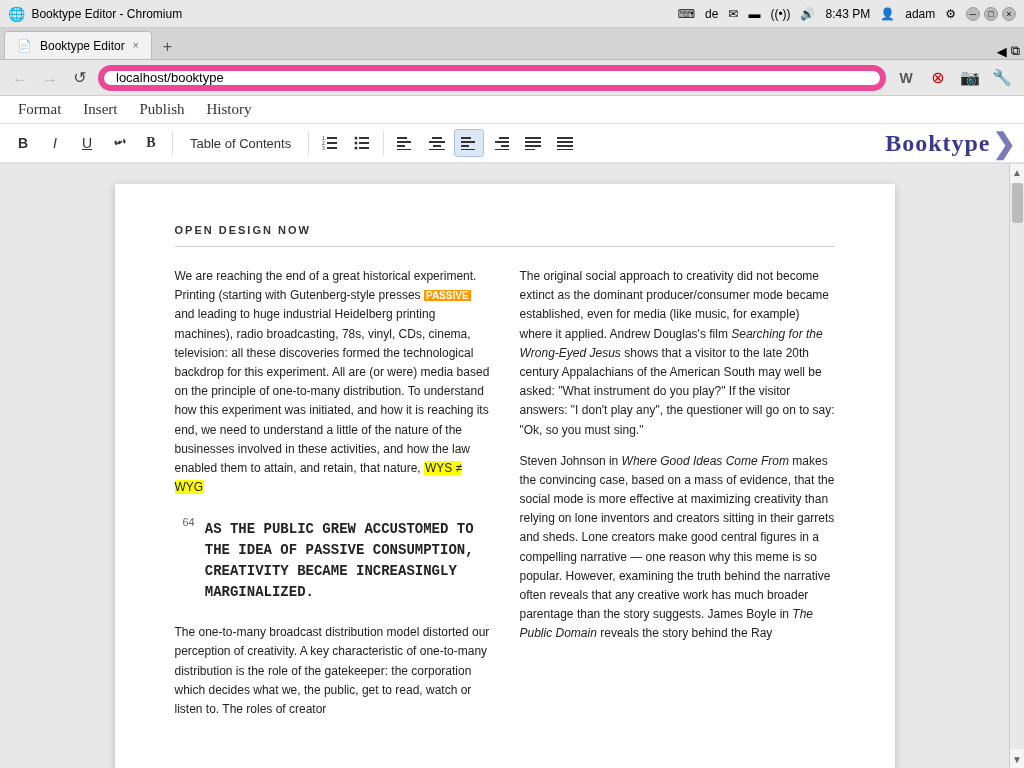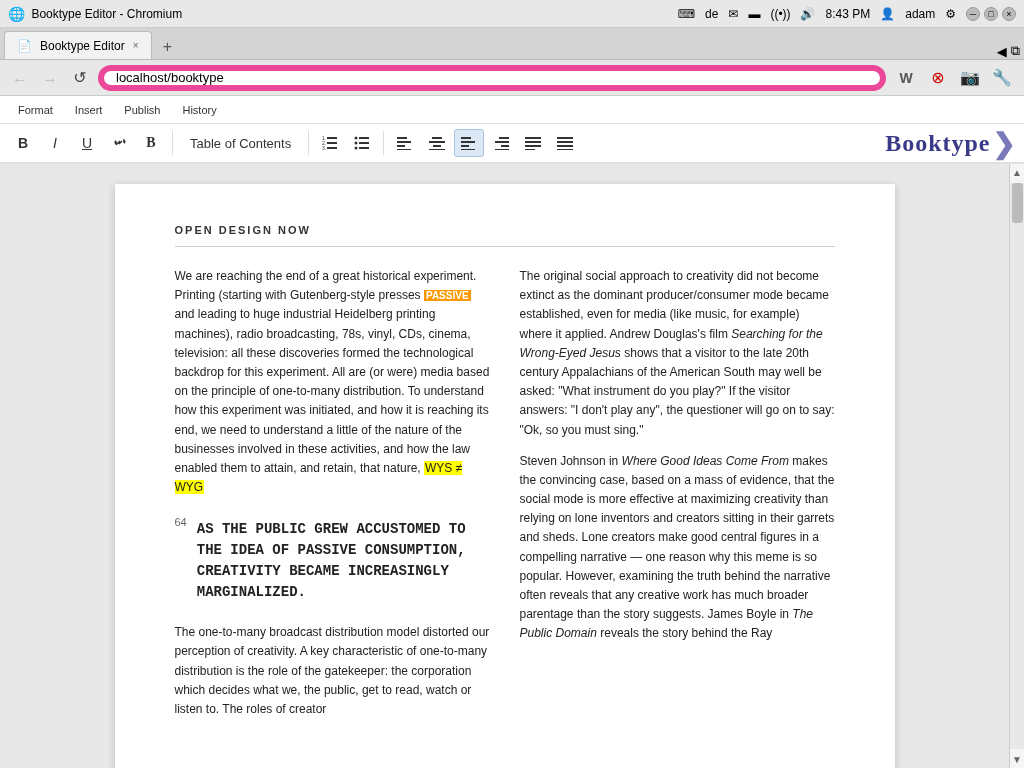--- a/index.html
+++ b/index.html
@@ -86,24 +86,25 @@
       background: white;
       height: 28px;
       display: flex;
       align-items: center;
       padding: 0 8px;
       border-bottom: 1px solid #e0e0e0;
       gap: 2px;
     }
     .menu-item {
       padding: 4px 10px;
-      font-size: 11px;
+      font-size: 15px;
       cursor: pointer;
       border-radius: 3px;
       color: #333;
+      font-family: Liberation Serif, serif;
     }
 
     
     .toolbar {
       background: white;
       height: 40px;
       display: flex;
       align-items: center;
       padding: 0 8px;
       border-bottom: 2px solid #e0e0e0;
@@ -382,21 +383,21 @@
       <div class="chapter-title">OPEN DESIGN NOW</div>
       <div class="content-columns">
 
         <div class="left-col">
           <p>
             <span>We are reaching the end of a great historical experiment. Printing (starting with Gutenberg-style presses</span>
             <span class="highlight-orange">PASSIVE</span>
             <span>and leading to huge industrial Heidelberg printing machines), radio broadcasting, 78s, vinyl, CDs, cinema, television: all these discoveries formed the technological backdrop for this experiment. All are (or were) media based on the principle of one-to-many distribution. To understand how this experiment was initiated, and how it is reaching its end, we need to understand a little of the nature of the businesses involved in these activities, and how the law enabled them to attain, and retain, that nature,</span>
             <span class="highlight-yellow">WYS ≠ WYG</span>
           </p>
-          <div style="display:flex; align-items:flex-start; margin: 10px 0;">
+          <div style="display:flex; align-items:flex-start; margin: 10px 8px;">
             <span class="page-number" style="position:relative; left:auto; margin-right:10px; margin-top:5px; font-size:11px; color:#666;">64</span>
             <div class="pullquote">AS THE PUBLIC GREW ACCUSTOMED TO THE IDEA OF PASSIVE CONSUMPTION, CREATIVITY BECAME INCREASINGLY MARGINALIZED.</div>
           </div>
           <p>The one-to-many broadcast distribution model distorted our perception of creativity. A key characteristic of one-to-many distribution is the role of the gatekeeper: the corporation which decides what we, the public, get to read, watch or listen to. The roles of creator</p>
         </div>
 
         <div class="right-col">
           <p>
             <span>The original social approach to creativity did not become extinct as the dominant producer/consumer mode became established, even for media (like music, for example) where it applied. Andrew Douglas's film</span>
             <span class="italic">Searching for the Wrong-Eyed Jesus</span>

